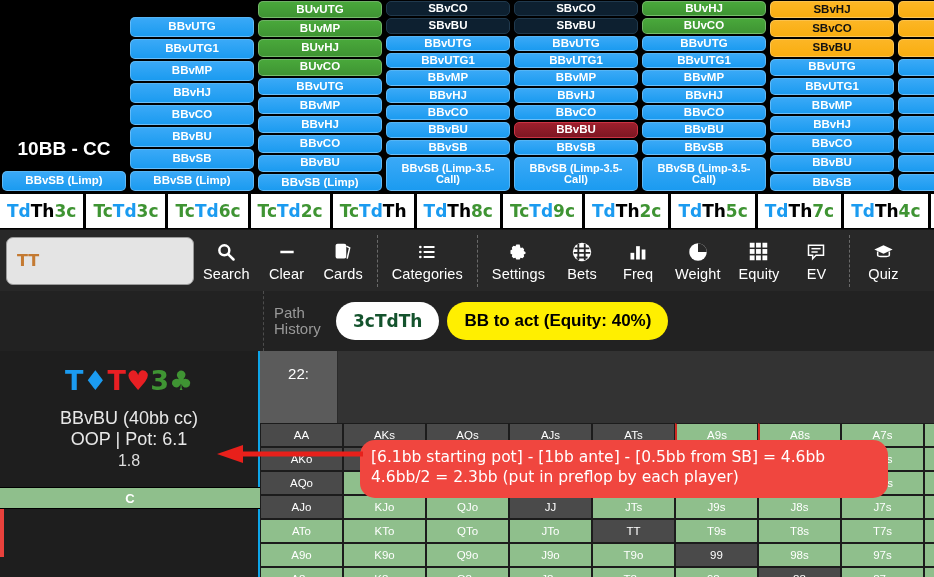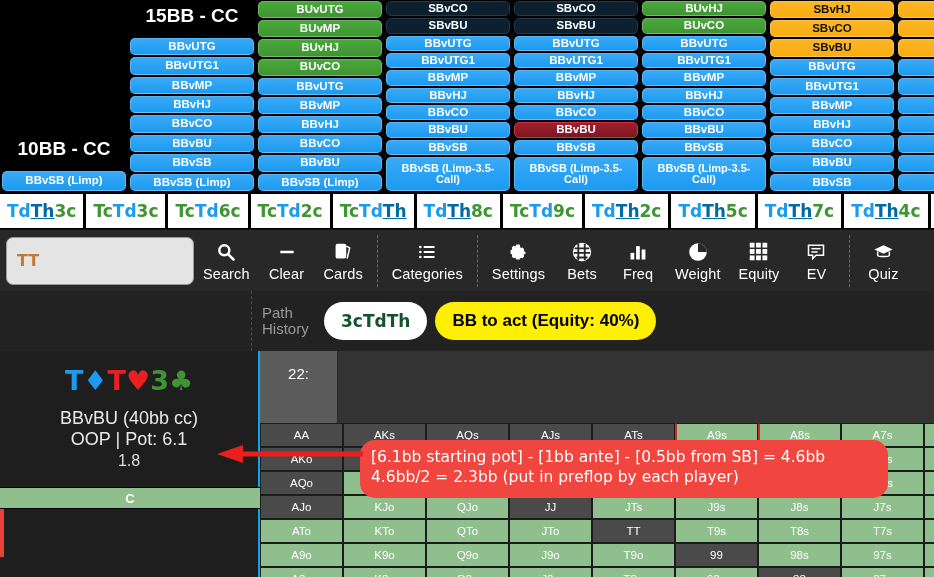--- a/index.html
+++ b/index.html
@@ -48,21 +48,21 @@
     display: flex; background: #000; overflow: hidden;
   }
   .tab {
     flex: 0 0 auto; background: #fff; color: #000;
     display: flex; align-items: center; 
     font-size: 17px; font-weight: bold; margin-right: 3px;
     padding: 0 7px; height: 34px; white-space: nowrap;
     font-family: "DejaVu Sans", sans-serif;
   }
   .tab .sd { color: #1b9bf0; } 
-  .tab .sh { color: #0369a1; text-decoration: underline; } 
+  .tab .sh { color: #000000; } 
   .tab .sc { color: #3f9433; }    
 
   
   .toolbar {
     position: absolute; left: 0; top: 229px; width: 934px; height: 62px;
     background: #282828; display: flex; align-items: center;
     border-top: 1px solid #111;
   }
   .search-box {
     width: 188px; height: 48px; margin-left: 6px;
@@ -76,21 +76,21 @@
     display: flex; flex-direction: column; align-items: center; justify-content: center;
     color: #fff; gap: 2px;
   }
   .tool .glyph { height: 24px; display: flex; align-items: center; justify-content: center; }
   .tool .tlabel { font-size: 14.5px; letter-spacing: .1px; white-space: nowrap; }
   .tsep { width: 1px; height: 52px; border-left: 1px dashed #6a6a6a; margin: 0 5px; }
 
   
   .pathbar {
     position: absolute; left: 0; top: 291px; width: 934px; height: 60px;
-    background: #222; display: flex; align-items: center;
+    background: #222; display: flex; align-items: center; padding-left: 12px;
   }
   .pathbar .leftfill { width: 252px; height: 60px; background: #222;
      border-right: 1px dashed #4d4d4d; }
   .path-label {
     color: #999; font-size: 15px; line-height: 1.05; margin-left: 10px;
     width: 62px; flex: 0 0 auto;
   }
   .pill {
     height: 38px; border-radius: 19px; display: flex; align-items: center;
     justify-content: center; padding: 0 17px; font-size: 17px; font-weight: bold;
@@ -163,21 +163,20 @@
 <body>
 
 <div id="app">
 
   <div class="presets" id="presets">
       <div class="preset-col" style="width: 128px;">
         <div class="col-title">10BB - CC</div>
         <div class="chip c-blue">BBvSB (Limp)</div>
       </div>
       <div class="preset-col" style="width: 128px;">
-        <div class="col-title">15BB - CC</div>
         <div class="chip c-blue">BBvUTG</div>
         <div class="chip c-blue">BBvUTG1</div>
         <div class="chip c-blue">BBvMP</div>
         <div class="chip c-blue">BBvHJ</div>
         <div class="chip c-blue">BBvCO</div>
         <div class="chip c-blue">BBvBU</div>
         <div class="chip c-blue">BBvSB</div>
         <div class="chip c-blue">BBvSB (Limp)</div>
       </div>
       <div class="preset-col" style="width: 128px;">

